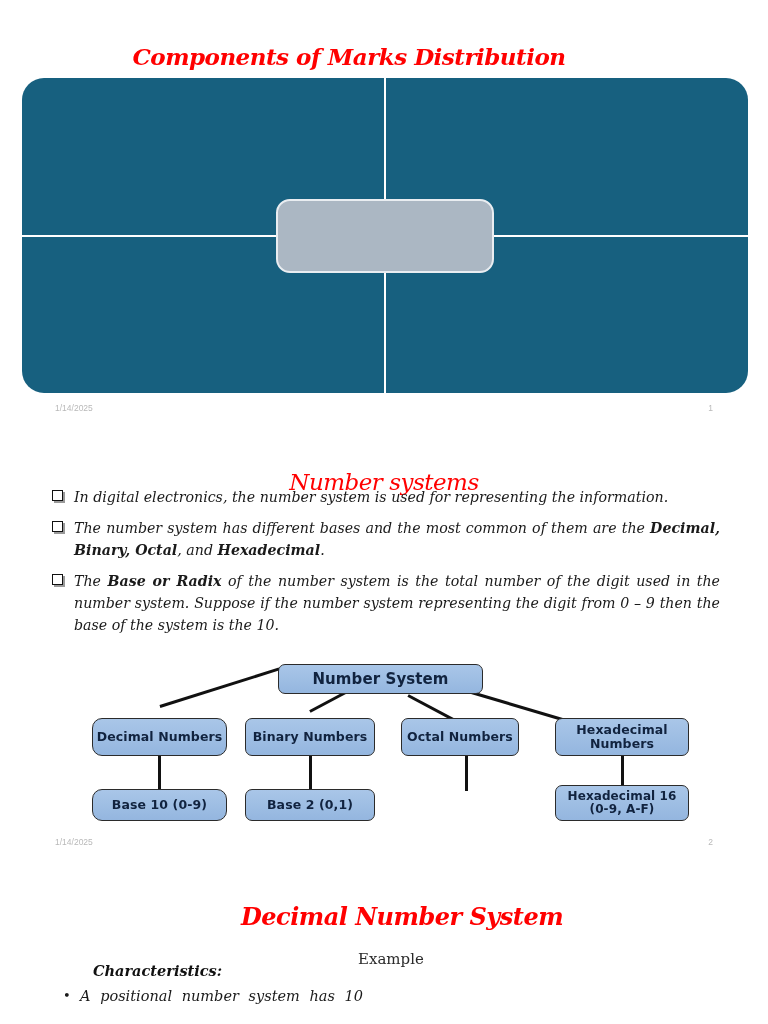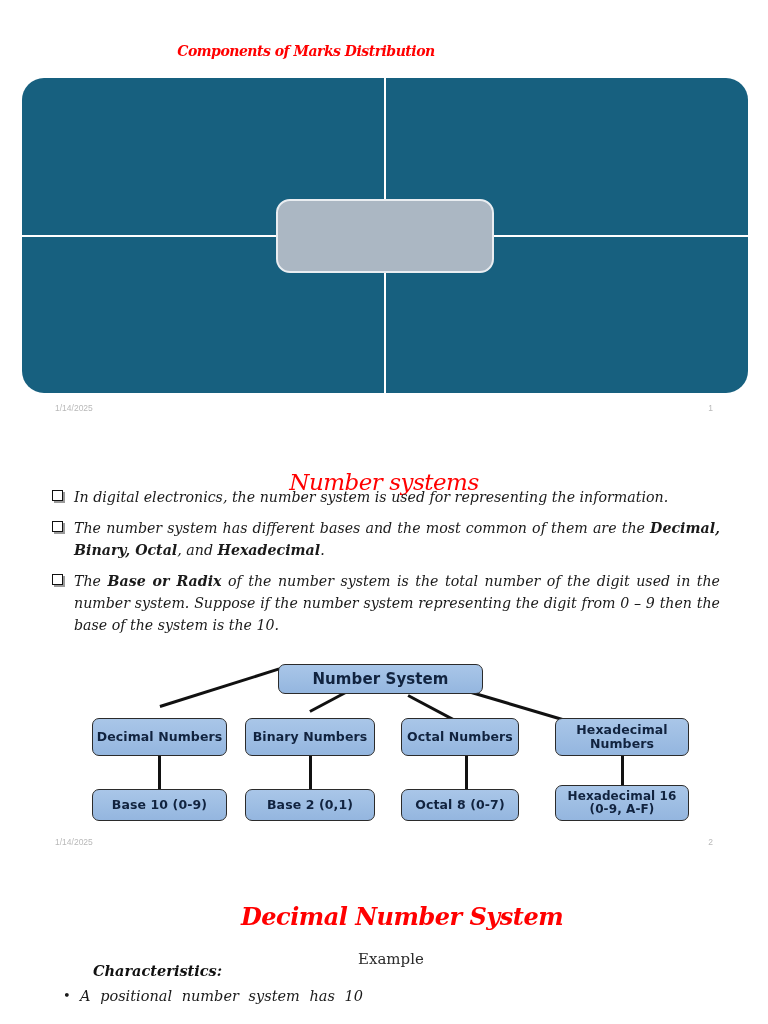--- a/index.html
+++ b/index.html
@@ -32,22 +32,23 @@
     font-family: "DejaVu Serif", "Liberation Serif", serif;
     font-weight: bold;
     text-align: center;
     letter-spacing: -0.5px;
     font-style: italic;
   }
   .title1 {
     position: absolute;
     left: 0; top: 28px;
     width: 612px;
-    font-size: 14px;
+    font-size: 23px;
     line-height: 28px;
+    padding-left: 43px;
   }
 
   .matrix {
     position: absolute;
     left: 22px;
     top: 78px;
     width: 726px;
     height: 315px;
     background: #17607F;
     border-radius: 22px;
@@ -198,21 +199,21 @@
     letter-spacing: 0.1px;
   }
   .tnode-root {
     left: 200px; top: 0px; width: 205px; height: 30px;
     font-size: 15px;
   }
   .tnode-l1 { top: 54px; height: 38px; }
   .tnode-l2 { top: 125px; height: 32px; }
   .tnode-l2.tall { top: 121px; height: 36px; font-size: 12px; }
 
-  .tcol0 { left: 14px;  width: 135px; }
+  .tcol0 { left: 14px;  width: 135px; border-radius: 10px; }
   .tcol1 { left: 167px; width: 130px; }
   .tcol2 { left: 323px; width: 118px; }
   .tcol3 { left: 477px; width: 134px; }
 
   .tline {
     position: absolute;
     background: #111111;
   }
   .tline-v { width: 3px; }
   .tline-d { height: 3.4px; transform-origin: 0 50%; }
@@ -337,21 +338,20 @@
 
       <div class="tnode tnode-root">Number System</div>
 
       <div class="tnode tnode-l1 tcol0">Decimal Numbers</div>
       <div class="tnode tnode-l1 tcol1">Binary Numbers</div>
       <div class="tnode tnode-l1 tcol2">Octal Numbers</div>
       <div class="tnode tnode-l1 tcol3">Hexadecimal Numbers</div>
 
       <div class="tnode tnode-l2 tcol0">Base 10 (0-9)</div>
       <div class="tnode tnode-l2 tcol1">Base 2 (0,1)</div>
-      <div class="tnode tnode-l2 tcol2">Octal 8 (0-7)</div>
       <div class="tnode tnode-l2 tall tcol3">Hexadecimal 16 (0-9, A-F)</div>
     </div>
 
     <div class="footer" style="top:413px;">
       <span class="footer-date">1/14/2025</span>
       <span class="footer-num">2</span>
     </div>
   </section>
 
   <section class="slide3">

